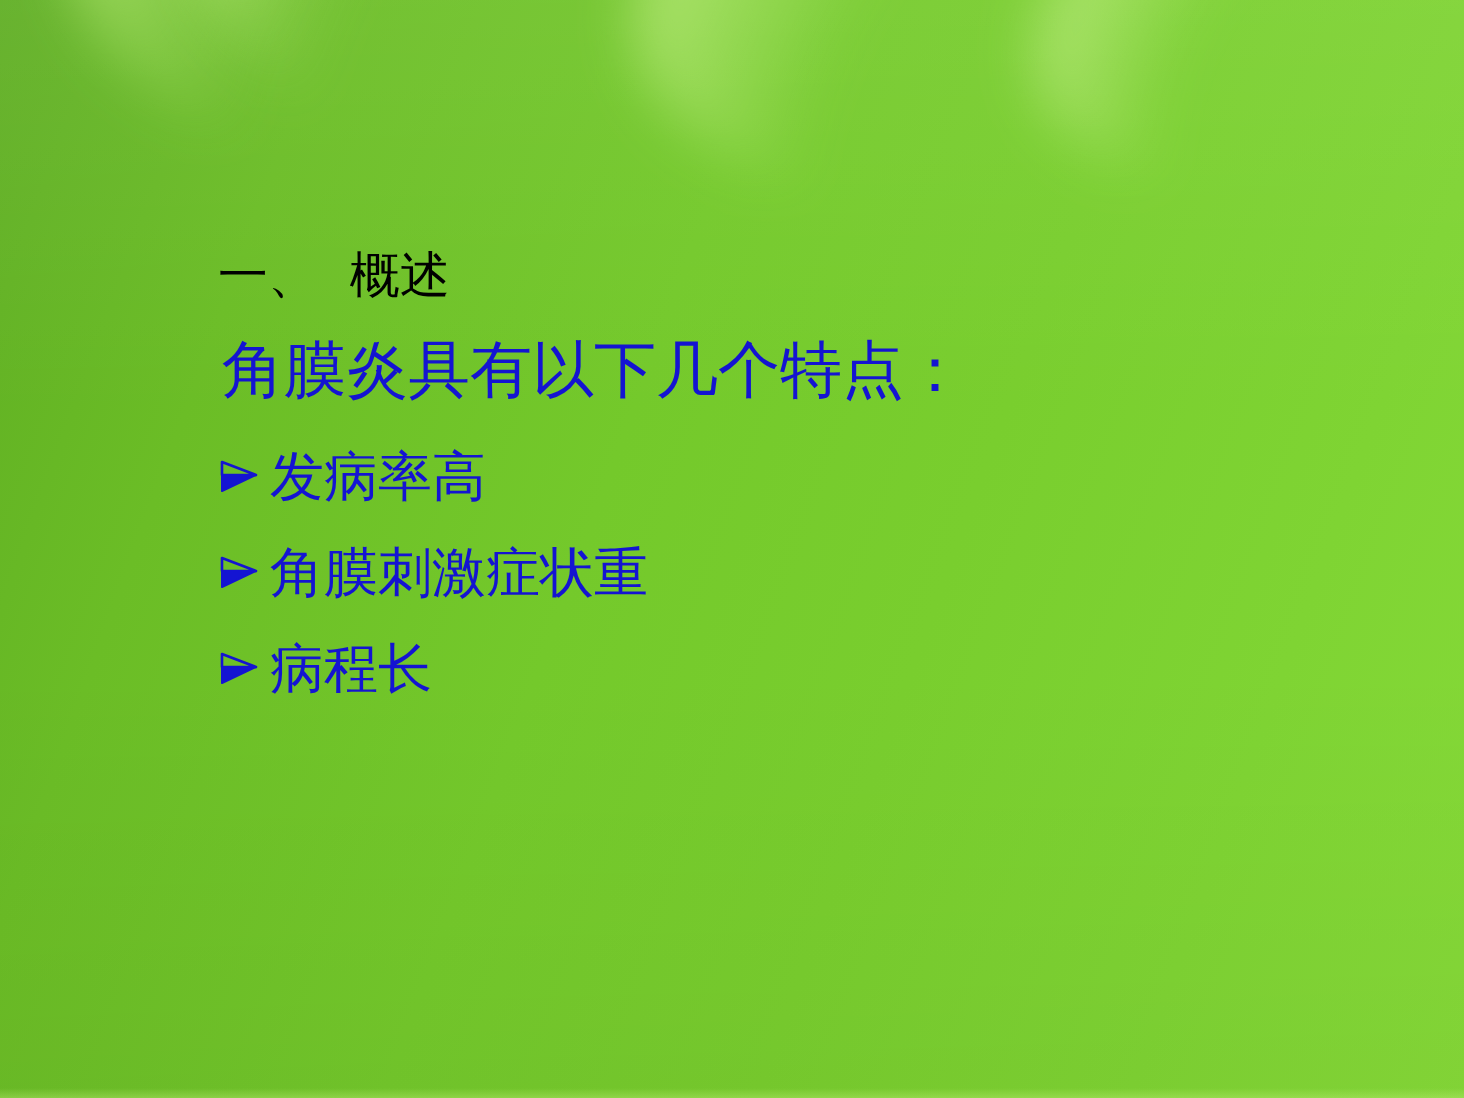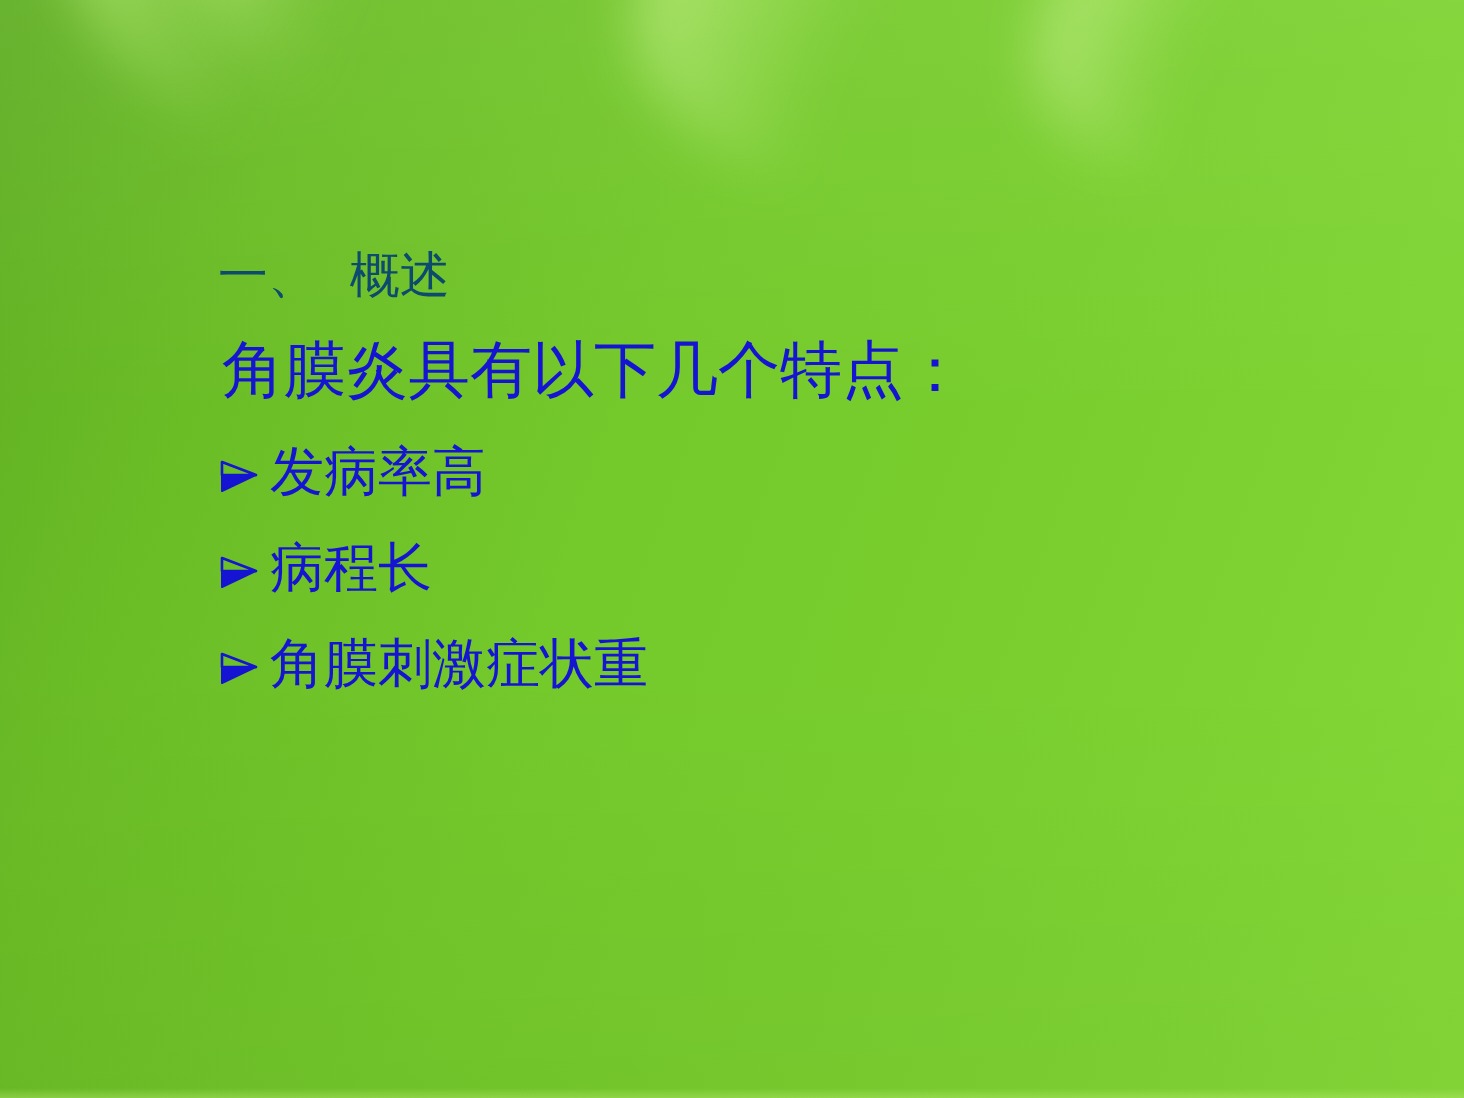--- a/index.html
+++ b/index.html
@@ -125,21 +125,21 @@
     letter-spacing: 2px;
     white-space: nowrap;
     font-family: "DejaVu Serif", "Liberation Serif", serif;
     text-shadow: 0 0 1px rgba(20,20,210,0.6);
   }
 
   .heading {
     position: absolute;
     left: 218px;
     top: 248px;
-    color: #0c4a6e;
+    color: #000000;
     font-size: 50px;
     line-height: 1.1;
     white-space: pre;
     font-family: "DejaVu Serif", "Liberation Serif", serif;
   }
 
   .lead {
     position: absolute;
     left: 222px;
     top: 336px;
@@ -171,21 +171,21 @@
     flex: 0 0 52px;
     display: block;
     line-height: 0;
   }
   .bullet-marker svg { display: block; }
 
   .bullet-text {
     color: #1414d2;
     font-size: 54px;
     line-height: 1.05;
-    font-family: Liberation Mono, monospace;
+    font-family: Liberation Sans, sans-serif;
   }
 </style>
 </head>
 <body>
 
 <div class="slide">
 
   <div class="bg-base"></div>
   <div class="bg-diag"></div>
   <div class="swoosh swoosh-1"></div>
@@ -214,29 +214,29 @@
       </li>
 
 
       <li class="bullet-item">
         <span class="bullet-marker">
           <svg width="44" height="44" viewBox="0 0 44 44" aria-hidden="true">
             <path d="M4 8 L38 21 L4 21 Z" fill="none" stroke="#1414d2" stroke-width="2.6" stroke-linejoin="round"></path>
             <path d="M4 21 L38 21 L4 37 Z" fill="#1414d2" stroke="#1414d2" stroke-width="2" stroke-linejoin="round"></path>
           </svg>
         </span>
-        <span class="bullet-text">病程长</span>
+        <span class="bullet-text">角膜刺激症状重</span>
       </li>
 
       <li class="bullet-item">
         <span class="bullet-marker">
           <svg width="44" height="44" viewBox="0 0 44 44" aria-hidden="true">
             <path d="M4 8 L38 21 L4 21 Z" fill="none" stroke="#1414d2" stroke-width="2.6" stroke-linejoin="round"></path>
             <path d="M4 21 L38 21 L4 37 Z" fill="#1414d2" stroke="#1414d2" stroke-width="2" stroke-linejoin="round"></path>
           </svg>
         </span>
-        <span class="bullet-text">角膜刺激症状重</span>
+        <span class="bullet-text">病程长</span>
       </li>
 
     </ul>
 
   </div>
 </div>
 
 </body></html>

